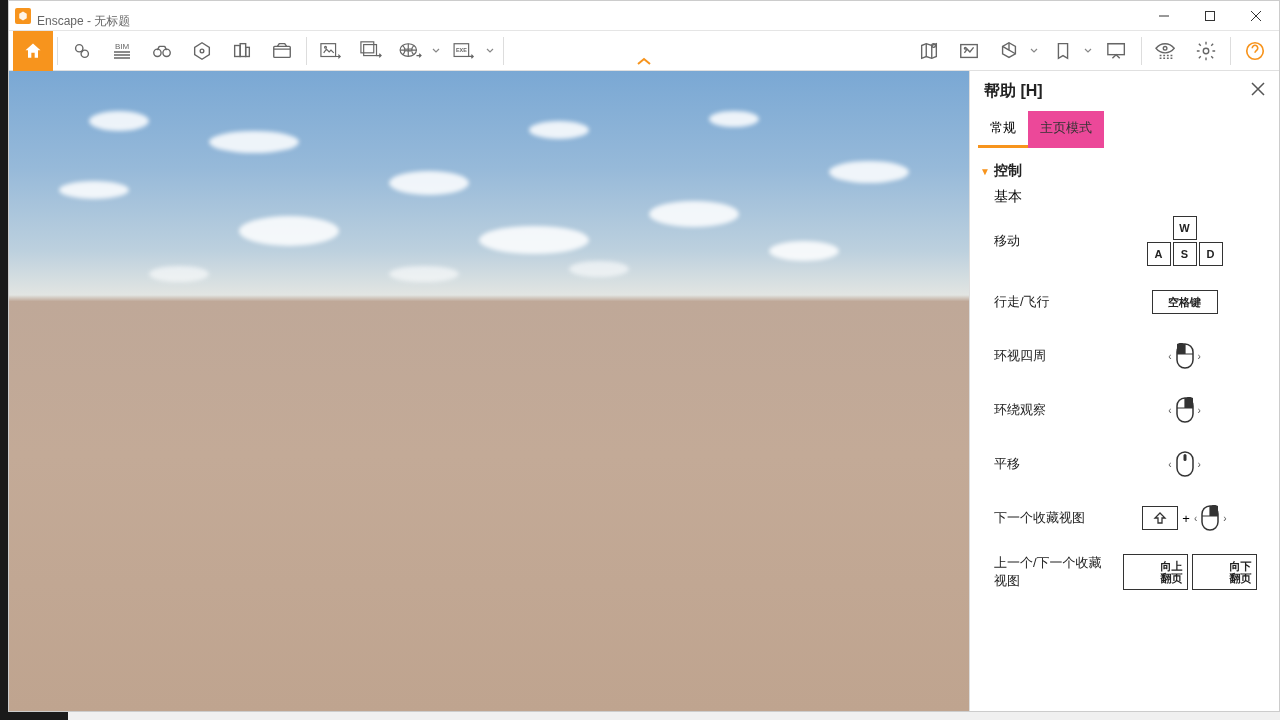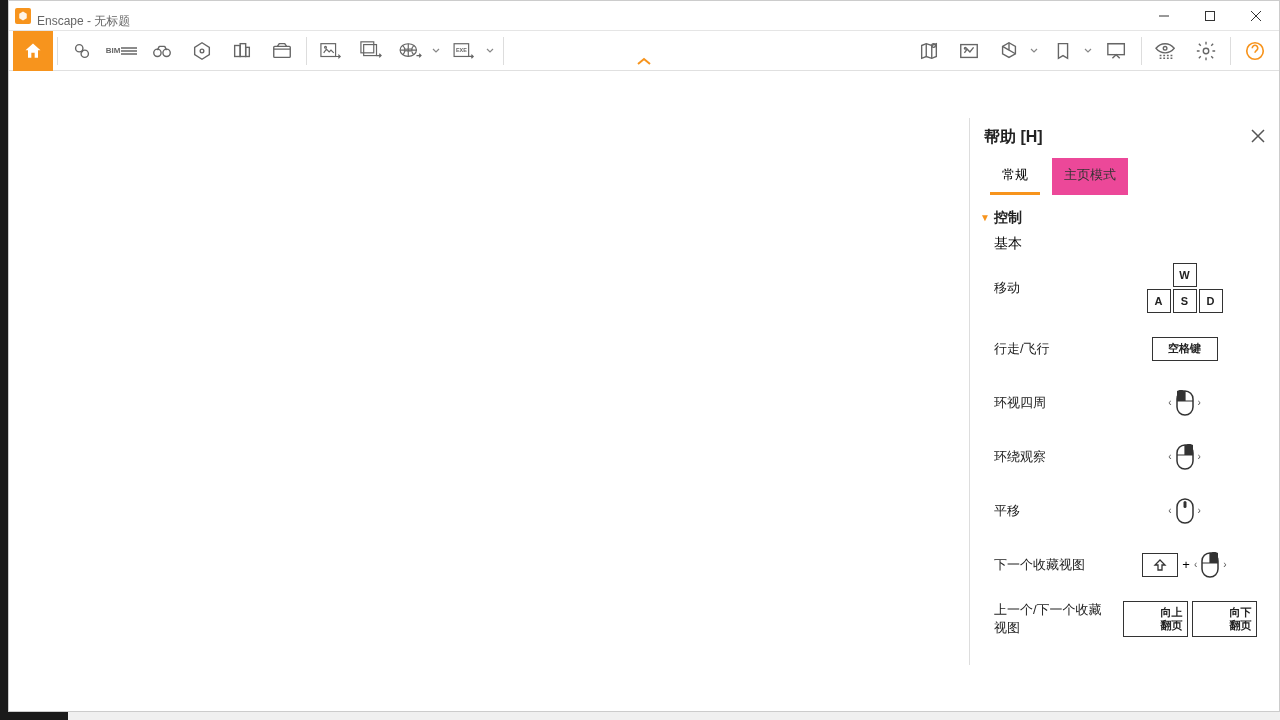--- a/index.html
+++ b/index.html
@@ -21,31 +21,31 @@
 .toolbar { height: 40px; background: #fff; display: flex; align-items: center; padding: 0 4px; border-bottom: 1px solid #e0e0e0; position: relative; }
 .toolbar .tbtn { width: 40px; height: 40px; display: flex; align-items: center; justify-content: center; cursor: pointer; color: #666; }
 .toolbar .tbtn.active { background: #f7941d; color: #fff; }
 .toolbar .sep { width: 1px; height: 28px; background: #ddd; margin: 0 4px; }
 .toolbar .tbtn-dd { display: flex; align-items: center; padding-right: 4px; }
 .toolbar .tbtn-dd .chev { width: 10px; display: flex; align-items: center; justify-content: center; }
 .toolbar .chevron-handle { position: absolute; left: 50%; bottom: -1px; transform: translateX(-50%); color: #f7941d; cursor: pointer; }
 .toolbar .right-group { margin-left: auto; display: flex; align-items: center; }
 
 
-.content { flex: 1; display: flex; position: relative; overflow: hidden; align-items: center; }
+.content { flex: 1; display: flex; position: relative; overflow: hidden; }
 .viewport { flex: 1; position: relative; overflow: hidden; }
 .sky { position: absolute; inset: 0; background: linear-gradient(180deg, #7aa8d4 0%, #96b9d9 15%, #bcd0de 28%, #e2e5e2 35%, #bfa898 36%, #c3aa97 60%, #bfa48f 100%); }
 .cloud { position: absolute; background: rgba(255,255,255,0.85); border-radius: 50%; filter: blur(2px); }
 
 
 .help-panel { width: 310px; background: #fff; border-left: 1px solid #ddd; display: flex; flex-direction: column; }
 .help-header { height: 40px; display: flex; align-items: center; padding: 0 14px; }
 .help-header .ht { font-size: 16px; font-weight: 700; color: #222; }
 .help-header .close { margin-left: auto; cursor: pointer; color: #555; }
-.help-tabs { display: flex; gap: 12px; padding-left: 8px; margin-left: 12px; }
+.help-tabs { display: flex; gap: 0; padding-left: 8px; }
 .help-tabs .tab { padding: 8px 12px; font-size: 13px; cursor: pointer; color: #333; }
 .help-tabs .tab.active { border-bottom: 3px solid #f7941d; color: #000; }
 .help-tabs .tab:not(.active) { background: #ec4899; }
 .help-body { flex: 1; overflow-y: auto; padding: 10px 14px 10px 10px; position: relative; }
 .help-body::-webkit-scrollbar { width: 12px; }
 .help-body::-webkit-scrollbar-thumb { background: #c8c8c8; }
 .help-body::-webkit-scrollbar-track { background: #f5f5f5; }
 
 .section-head { display: flex; align-items: center; gap: 4px; font-size: 14px; font-weight: 600; color: #222; margin: 4px 0 8px; cursor: pointer; }
 .section-head .tri { color: #f7941d; font-size: 10px; }
@@ -111,21 +111,21 @@
         </svg>
     </div>
     <div class="sep"></div>
     <div class="tbtn">
       <svg width="22" height="22" viewBox="0 0 24 24" fill="none" stroke="currentColor" stroke-width="1.5">
           <circle cx="9" cy="9" r="4"></circle>
           <circle cx="15" cy="15" r="4"></circle>
           <path d="M12 12l1 1"></path>
         </svg>
     </div>
-    <div class="tbtn" style="flex-direction:row;font-size:8px;font-weight:700;color:#666;">
+    <div class="tbtn" style="flex-direction:column;font-size:8px;font-weight:400;color:#666;">
       <span>BIM</span>
       <svg width="18" height="8" viewBox="0 0 18 8">
           <path d="M1 1h16M1 4h16M1 7h16" stroke="currentColor" stroke-width="1.3"></path>
         </svg>
     </div>
     <div class="tbtn">
       <svg width="22" height="22" viewBox="0 0 24 24" fill="none" stroke="currentColor" stroke-width="1.5">
           <circle cx="7" cy="14" r="4"></circle>
           <circle cx="17" cy="14" r="4"></circle>
           <path d="M9 7l-2 4M15 7l2 4M9 7h6"></path>

